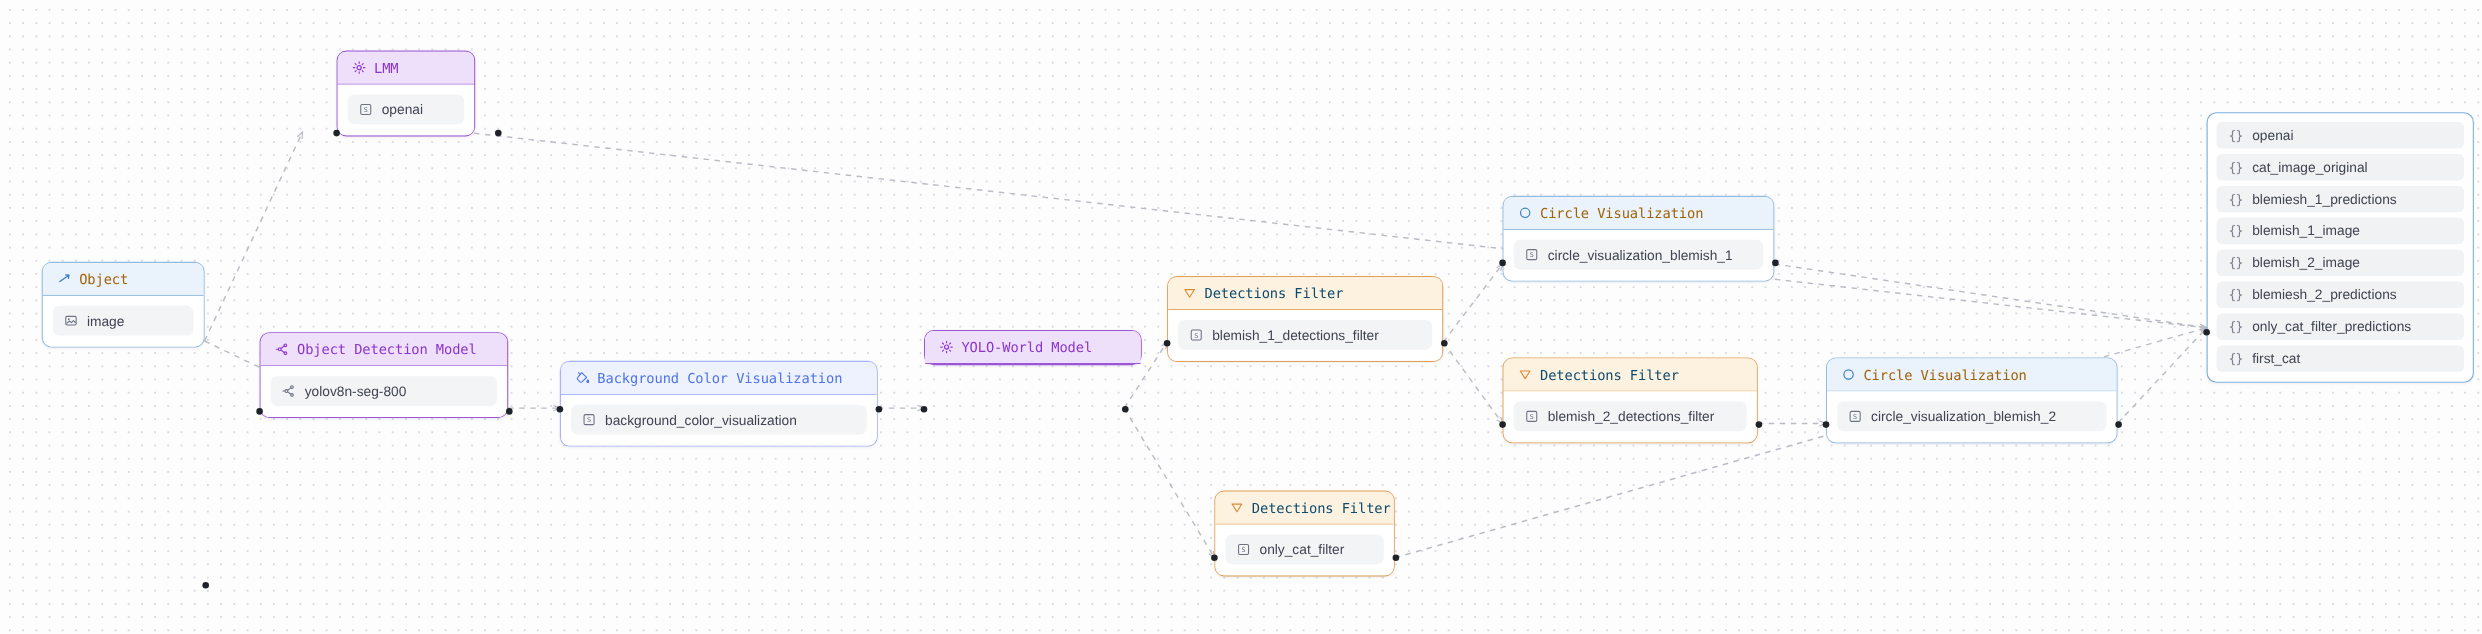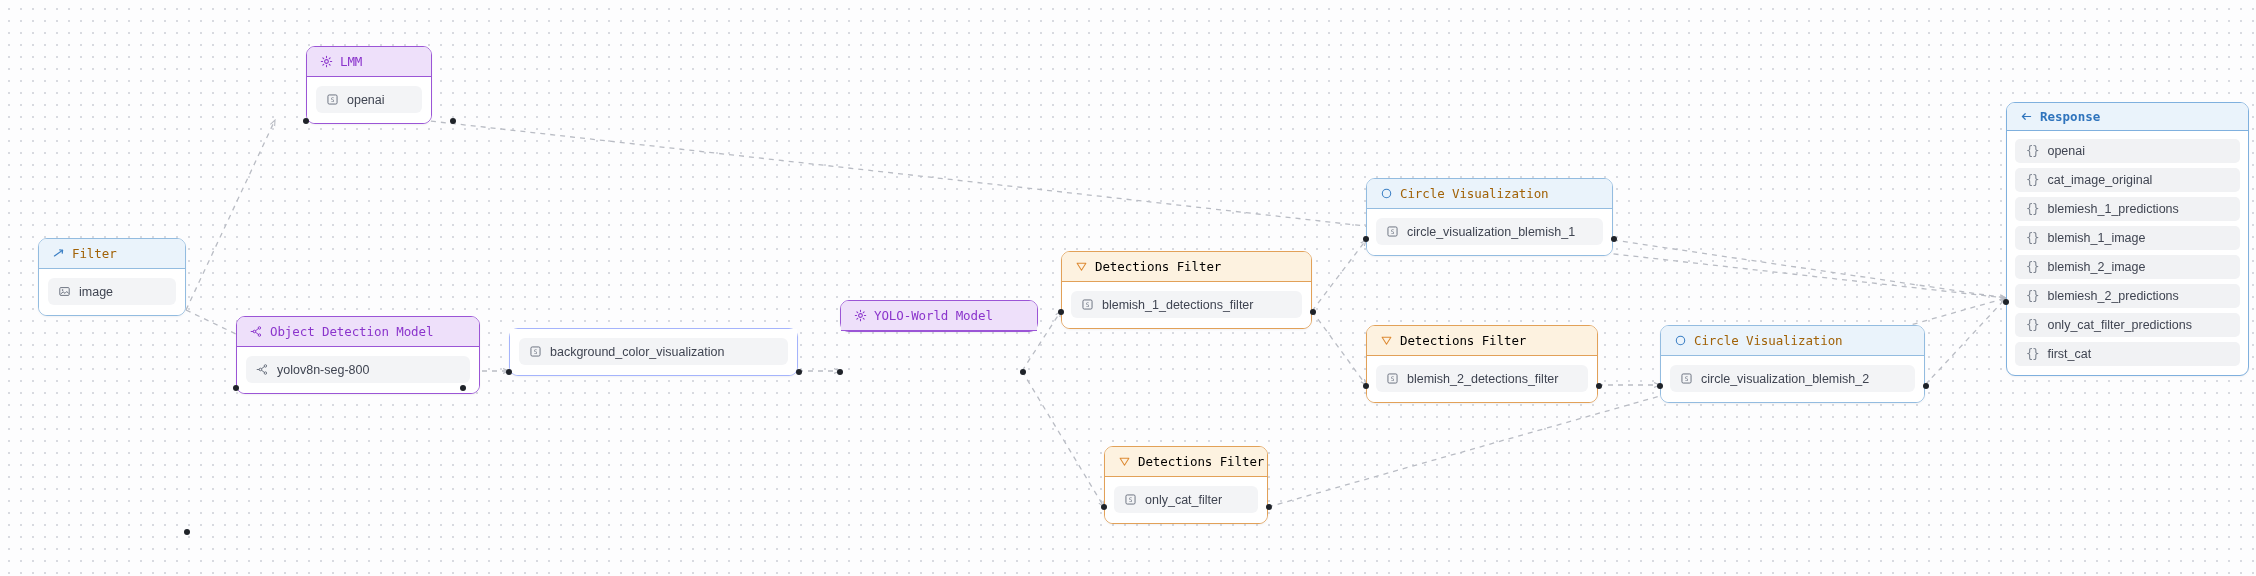--- a/index.html
+++ b/index.html
@@ -108,21 +108,21 @@
 
   .theme-purple { border-color: #9b55d6; }
   .theme-purple > .node-header { background: #eee0fa; color: #8b35cc; border-bottom: 1.4px solid #9b55d6; }
   .theme-purple > .node-header .hdr-icon { color: #8b35cc; }
 
   .theme-indigo { border-color: #a5b4fc; }
   .theme-indigo > .node-header { background: #eef2ff; color: #4f73e8; border-bottom: 1.4px solid #a5b4fc; }
   .theme-indigo > .node-header .hdr-icon { color: #4f73e8; }
 
   .theme-orange { border-color: #e2a158; }
-  .theme-orange > .node-header { background: #fdf2e0; color: #000000; border-bottom: 1.4px solid #e2a158; }
+  .theme-orange > .node-header { background: #fdf2e0; color: #0c4a6e; border-bottom: 1.4px solid #e2a158; }
   .theme-orange > .node-header .hdr-icon { color: #dd8a33; }
 
   
   .panel {
     position: absolute;
     z-index: 2;
     border-radius: 9px;
     border: 1.6px solid #7fb0de;
     background: #ffffff;
     box-shadow: 0 1px 2px rgba(16,24,40,0.05);
@@ -219,21 +219,21 @@
   </svg>
 
   <div class="node theme-blue" style="left:38px; top:238px; width:148px;">
     <div class="node-header">
       <span class="hdr-icon">
         <svg width="13" height="13" viewBox="0 0 16 16" fill="none" stroke="currentColor" stroke-width="1.5" stroke-linecap="round" stroke-linejoin="round">
           <path d="M3 11 L13 4"></path>
             <path d="M9.5 3.6 L13 4 L12.6 7.5"></path>
         </svg>
       </span>
-      <span>Filter</span>
+      <span>Object</span>
     </div>
     <div class="node-body">
       <div class="field">
         <span class="field-icon">
           <svg width="13" height="13" viewBox="0 0 16 16" fill="none" stroke="currentColor" stroke-width="1.2">
             <rect x="2.2" y="3.2" width="11.6" height="9.6" rx="1.3"></rect>
             <circle cx="5.6" cy="6.3" r="1" fill="currentColor" stroke="none"></circle>
             <path d="M3 11.4 L6.3 8.4 L8.6 10.3 L10.8 8 L13.3 10.6" stroke-linejoin="round"></path>
           </svg>
         </span>
@@ -261,21 +261,21 @@
             <text x="8" y="11" font-size="7.6" font-family="monospace" fill="currentColor" stroke="none" text-anchor="middle">S</text>
           </svg>
         </span>
         <span>openai</span>
       </div>
     </div>
     <div class="port" style="left:-4px; top:71px;"></div>
     <div class="port" style="left:143px; top:71px;"></div>
   </div>
 
-  <div class="node theme-purple" style="left:236px; top:316px; width:244px;">
+  <div class="node theme-purple" style="left:236px; top:302px; width:226px;">
     <div class="node-header">
       <span class="hdr-icon">
         <svg width="13" height="13" viewBox="0 0 16 16" fill="none" stroke="currentColor" stroke-width="1.2">
           <circle cx="11.6" cy="3.6" r="1.5"></circle>
             <circle cx="11.6" cy="12.4" r="1.5"></circle>
             <circle cx="5.4" cy="8" r="1.6"></circle>
           <path d="M6.8 7.1 L10.3 4.4 M6.8 8.9 L10.3 11.6 M1.4 8 L3.8 8" stroke-linecap="round"></path>
         </svg>
       </span>
       <span>Object Detection Model</span>
@@ -291,20 +291,30 @@
           </svg>
         </span>
         <span>yolov8n-seg-800</span>
       </div>
     </div>
     <div class="port" style="left:-4px; top:68px;"></div>
     <div class="port" style="left:223px; top:68px;"></div>
   </div>
 
   <div class="node theme-indigo" style="left:509px; top:328px; width:289px;">
+    <div class="node-header">
+      <span class="hdr-icon">
+        <svg width="13" height="13" viewBox="0 0 16 16" fill="none" stroke="currentColor" stroke-width="1.2" stroke-linejoin="round">
+          <path d="M7.2 2.2 L12.6 7.6 L7.4 12.4 C6.7 13 5.8 13 5.2 12.4 L2.6 9.8 C2 9.2 2 8.3 2.6 7.7 Z"></path>
+          <path d="M5.4 4 L3.6 2.2" stroke-linecap="round"></path>
+          <path d="M14 10.2 C14 10.2 15 11.5 15 12.3 A1 1 0 0 1 13 12.3 C13 11.5 14 10.2 14 10.2 Z" fill="currentColor"></path>
+        </svg>
+      </span>
+      <span>Background Color Visualization</span>
+    </div>
     <div class="node-body">
       <div class="field">
         <span class="field-icon">
           <svg width="13" height="13" viewBox="0 0 16 16" fill="none" stroke="currentColor" stroke-width="1.2">
             <rect x="2.4" y="2.4" width="11.2" height="11.2" rx="1.6"></rect>
             <text x="8" y="11" font-size="7.6" font-family="monospace" fill="currentColor" stroke="none" text-anchor="middle">S</text>
           </svg>
         </span>
         <span>background_color_visualization</span>
       </div>
@@ -441,29 +451,20 @@
           </svg>
         </span>
         <span>circle_visualization_blemish_2</span>
       </div>
     </div>
     <div class="port" style="left:-4px; top:57px;"></div>
     <div class="port" style="left:262px; top:57px;"></div>
   </div>
 
   <div class="panel" style="left:2006px; top:102px; width:243px;">
-    <div class="panel-header">
-      <span class="hdr-icon">
-        <svg width="13" height="13" viewBox="0 0 16 16" fill="none" stroke="currentColor" stroke-width="1.5" stroke-linecap="round" stroke-linejoin="round">
-          <path d="M13 8 L3 8"></path>
-            <path d="M6.4 4.6 L3 8 L6.4 11.4"></path>
-        </svg>
-      </span>
-      <span>Response</span>
-    </div>
     <div class="panel-body">
       <div class="panel-row">
         <span class="brace">{}</span>
         <span>openai</span>
       </div>
       <div class="panel-row">
         <span class="brace">{}</span>
         <span>cat_image_original</span>
       </div>
       <div class="panel-row">

